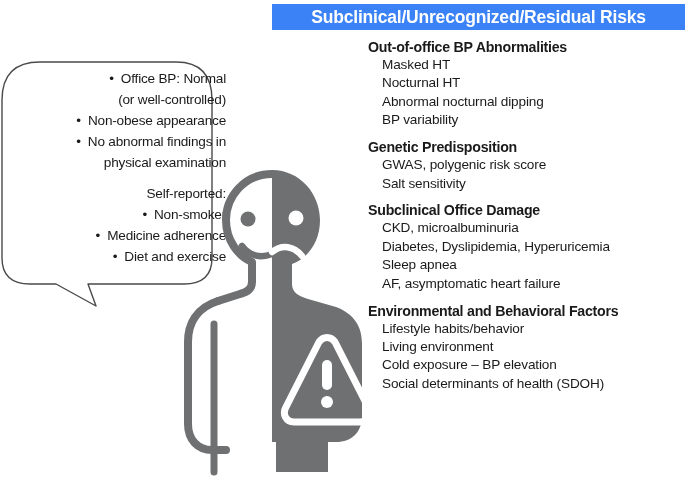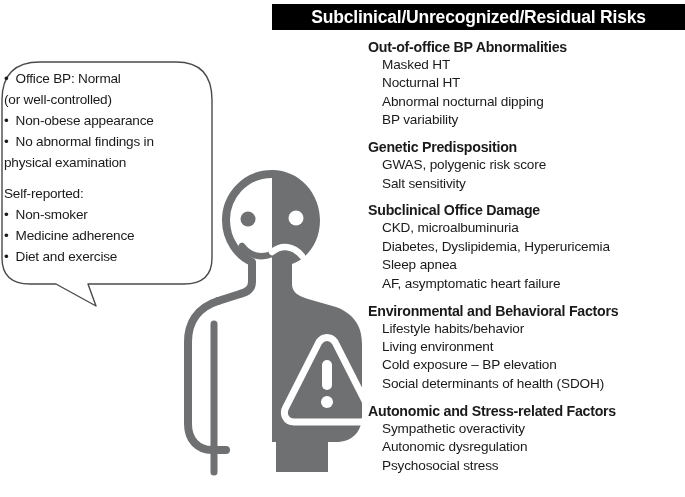--- a/index.html
+++ b/index.html
@@ -16,21 +16,21 @@
     color: #1a1a1a;
   }
 
   
   #title-banner {
     position: absolute;
     left: 272px;
     top: 4px;
     width: 413px;
     height: 26px;
-    background: #000000;
+    background: #3b82f6;
     display: flex;
     align-items: center;
     justify-content: center;
   }
   #title-banner .title-text {
     color: #ffffff;
     font-size: 17.5px;
     font-weight: bold;
     letter-spacing: -0.2px;
     white-space: nowrap;
@@ -67,21 +67,22 @@
     top: 58px;
     width: 214px;
     height: 250px;
   }
   #speech-bubble svg { display: block; }
   #bubble-text {
     position: absolute;
     left: 4px;
     top: 10px;
     width: 206px;
-    text-align: left;
+    text-align: right;
+    padding-left: 16px;
   }
   .bubble-line {
     font-size: 13.6px;
     line-height: 21px;
     letter-spacing: -0.2px;
     white-space: nowrap;
   }
   .bubble-line.bullet::before {
     content: "\2022";
     margin-right: 7px;
@@ -222,20 +223,14 @@
   </div>
 
   <div class="risk-group">
     <div class="group-heading">Environmental and Behavioral Factors</div>
     <div class="group-item">Lifestyle habits/behavior</div>
     <div class="group-item">Living environment</div>
     <div class="group-item">Cold exposure – BP elevation</div>
     <div class="group-item">Social determinants of health (SDOH)</div>
   </div>
 
-  <div class="risk-group">
-    <div class="group-heading">Autonomic and Stress-related Factors</div>
-    <div class="group-item">Sympathetic overactivity</div>
-    <div class="group-item">Autonomic dysregulation</div>
-    <div class="group-item">Psychosocial stress</div>
-  </div>
 
 </div>
 
 </body></html>

